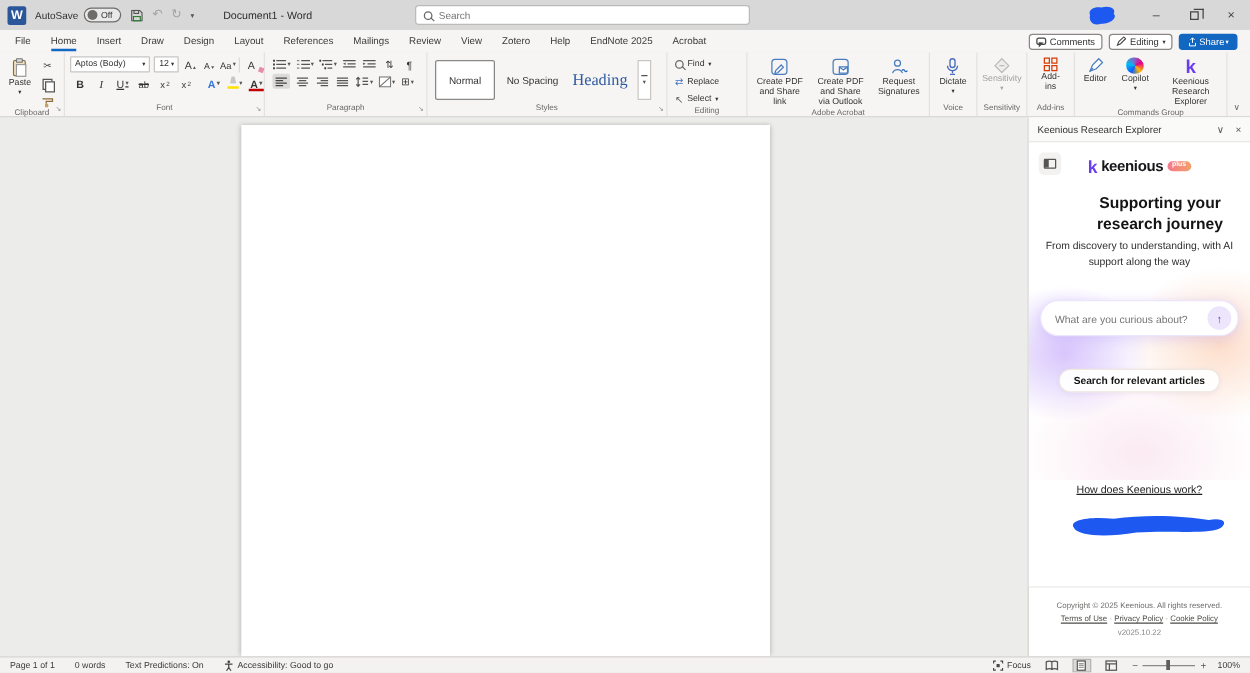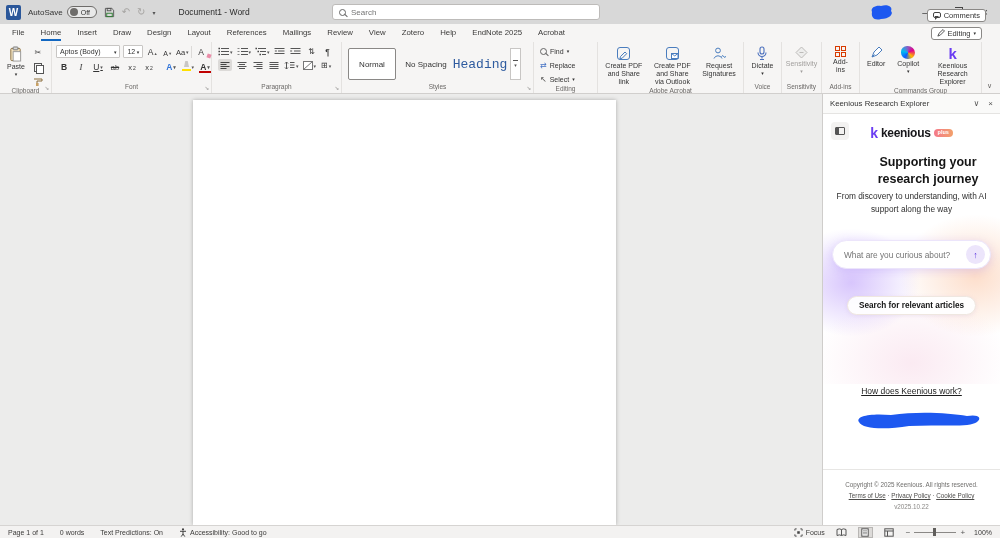--- a/index.html
+++ b/index.html
@@ -28,23 +28,23 @@
   .tb-right{position:absolute;right:0;top:0;height:24px;display:flex;align-items:center;}
   .tb-avatar{margin-right:16px;display:flex;align-items:center;}
   .win-btn{width:30px;height:24px;display:flex;align-items:center;justify-content:center;font-size:10px;color:#444;}
   .restore-ic{width:7px;height:7px;border:1px solid #444;position:relative;}
   .restore-ic::before{content:'';position:absolute;left:2px;top:-3px;width:7px;height:7px;border:1px solid #444;border-left:none;border-bottom:none;}
 
   
   .tabrow{position:absolute;left:0;top:24px;width:1000px;height:18px;background:#f6f5f4;display:flex;align-items:center;padding:0 4px;}
   .tab{font-size:7.8px;color:#3b3a39;padding:3px 8px 4px;position:relative;white-space:nowrap;}
   .tab.active::after{content:'';position:absolute;left:8px;right:8px;bottom:0;height:2px;background:var(--accent);}
-  .tabrow-right{margin-left:auto;display:flex;align-items:center;gap:5px;padding-right:6px;flex-direction:column;}
+  .tabrow-right{margin-left:auto;display:flex;align-items:center;gap:5px;padding-right:6px;}
   .pill-btn{border:1px solid #8a8886;border-radius:3px;background:#fff;height:13px;display:flex;align-items:center;gap:3px;padding:0 5px;font-size:7.5px;color:#333;}
-  .share-btn{background:var(--accent);border:1px solid var(--accent);border-radius:3px;height:13px;display:flex;align-items:center;gap:11px;padding:0 6px;font-size:7.5px;color:#fff;font-weight:bold;}
+  .share-btn{background:var(--accent);border:1px solid var(--accent);border-radius:3px;height:13px;display:flex;align-items:center;gap:1px;padding:0 6px;font-size:7.5px;color:#fff;font-weight:normal;}
   .bub{width:8px;height:6px;border:1px solid #444;border-radius:2px;position:relative;}
   .bub::after{content:'';position:absolute;left:1px;bottom:-3px;border:2px solid transparent;border-top-color:#444;border-left-color:#444;width:0;height:0;}
   .sm-caret{font-size:5px;color:inherit;}
 
   
   .ribbon{position:absolute;left:0;top:42px;width:1000px;height:52px;background:#f6f5f4;border-bottom:1px solid #d1cfcd;display:flex;align-items:stretch;}
   .rgroup{position:relative;display:flex;flex-direction:column;justify-content:space-between;border-right:1px solid #e4e2e0;padding:3px 4px 0;}
   .rlabel{font-size:6.5px;color:#6a6866;text-align:center;padding:0 0 2px;line-height:1.2;}
   .launcher{position:absolute;right:2px;bottom:2px;font-size:5.5px;color:#8a8886;line-height:1;}
   .rcontent{display:flex;align-items:flex-start;gap:3px;flex:1;}
@@ -64,21 +64,21 @@
   .fc{position:relative;font-weight:bold;}
   .fc::after{content:'';position:absolute;left:0;right:0;bottom:-1px;height:2px;background:#c00000;}
   .hl{position:relative;width:9px;height:10px;}
   .hl::before{content:'';position:absolute;left:2px;top:0;width:5px;height:6px;background:#c9c7c5;clip-path:polygon(25% 0,75% 0,100% 100%,0 100%);}
   .hl::after{content:'';position:absolute;left:0;bottom:0;width:9px;height:2.5px;background:#ffe000;}
   .clrfmt{position:relative;}
   .clrfmt::after{content:'';position:absolute;right:-4px;bottom:0;width:4px;height:4px;background:#e98ca8;transform:rotate(20deg);}
   .ic-svg{display:block;}
   .styles-card{width:48px;height:32px;display:flex;align-items:center;justify-content:center;font-size:8px;color:#333;border:1px solid transparent;border-radius:2px;}
   .styles-card.sel{border-color:#8a8886;background:#fff;}
-  .styles-heading{font-family:Liberation Mono, monospace;font-size:13px;color:#2e5b9f;text-align:center;}
+  .styles-heading{font-family:Liberation Serif, serif;font-size:13px;color:#2e5b9f;text-align:center;}
   .styles-scroll{width:11px;height:32px;border:1px solid #c8c6c4;background:#fff;display:flex;flex-direction:column;align-items:center;justify-content:center;gap:1px;font-size:5px;color:#555;}
   .edit-item{display:flex;align-items:center;gap:3px;font-size:7px;color:#333;height:12px;}
   .addins-ic{display:grid;grid-template-columns:5px 5px;grid-template-rows:5px 5px;gap:1px;}
   .addins-ic i{border:1px solid #d83b01;}
   .copilot-ic{width:14px;height:13px;border-radius:45% 55% 50% 50%;background:conic-gradient(from 210deg,#0b5cff,#00bcf2,#8661c5,#e3008c,#ffb900,#0b5cff);}
   .keen-k{font-size:15px;font-weight:800;color:var(--keenious-purple);line-height:1;}
   .dim-txt{color:#a19f9d !important;}
   .ribbon-collapse{position:absolute;right:8px;bottom:3px;font-size:7px;color:#6a6866;}
   .copy-ic{position:relative;width:8px;height:9px;}
   .copy-ic::before{content:'';position:absolute;left:0;top:0;width:6px;height:7px;border:1px solid #555;background:#f6f5f4;}

